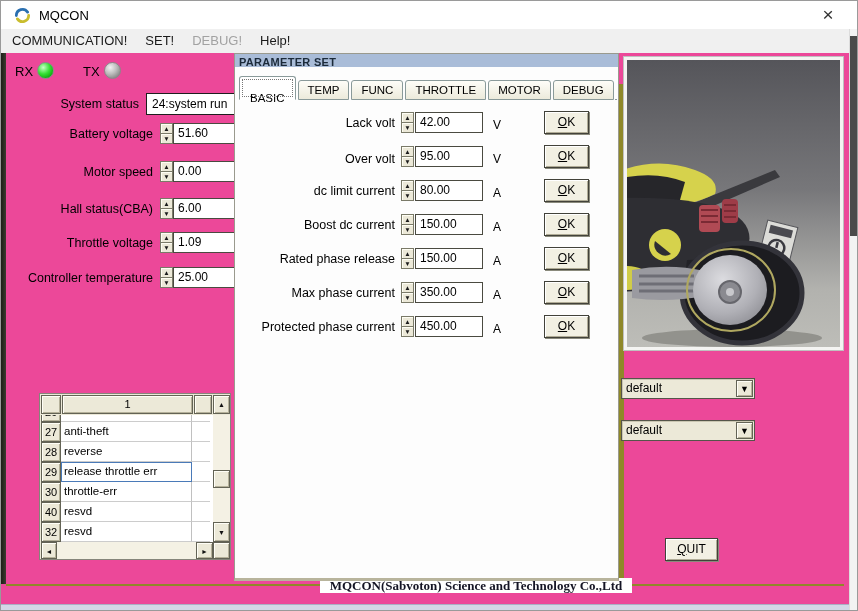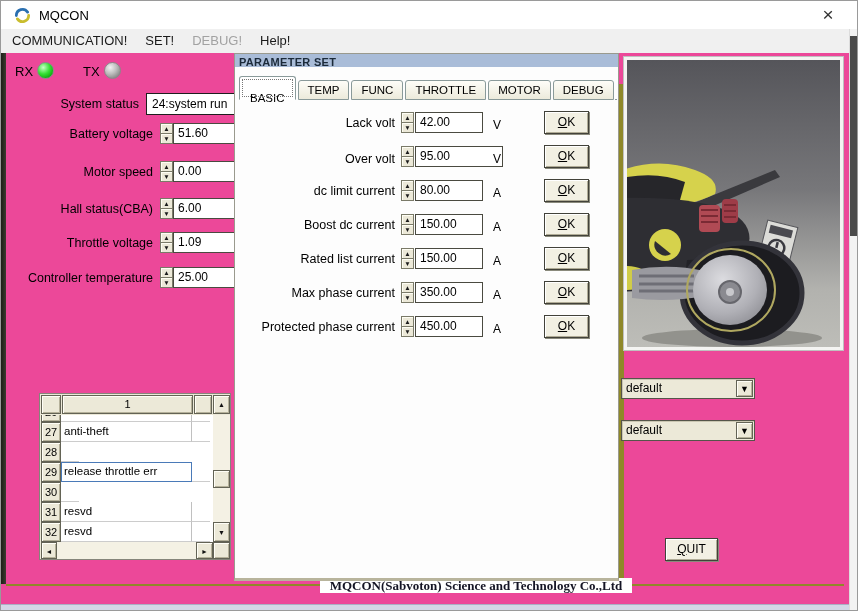--- a/index.html
+++ b/index.html
@@ -180,33 +180,35 @@
           <div class="gdata"></div>
           <div class="gpad"></div>
         </div>
         <div class="grow">
           <div class="gnum bevel">27</div>
           <div class="gdata">anti-theft</div>
           <div class="gpad"></div>
         </div>
         <div class="grow">
           <div class="gnum bevel">28</div>
+          <div class="gdata">reverse</div>
           <div class="gpad"></div>
         </div>
         <div class="grow">
           <div class="gnum bevel">29</div>
           <div class="gdata sel">release throttle err</div>
           <div class="gpad"></div>
         </div>
         <div class="grow">
           <div class="gnum bevel">30</div>
-          <div class="gpad"></div>
-        </div>
-        <div class="grow">
-          <div class="gnum bevel">31</div>
+          <div class="gdata">throttle-err</div>
+          <div class="gpad"></div>
+        </div>
+        <div class="grow">
+          <div class="gnum bevel">40</div>
           <div class="gdata">resvd</div>
           <div class="gpad"></div>
         </div>
         <div class="grow">
           <div class="gnum bevel">32</div>
           <div class="gdata">resvd</div>
           <div class="gpad"></div>
         </div>
       </div>
     <div class="vtrack">
@@ -295,40 +297,40 @@
           <span>▼</span>
         </div>
         <div class="inpt" style="left:180px;top:58px;width:68px;">42.00</div>
         <div class="p-unit" style="top:64px;">V</div>
         <div class="btn ok-btn" style="top:57px;"><u>O</u>K</div>
         <div class="p-label" style="top:88px;margin-top:10px;">Over volt</div>
         <div class="spin" style="left:166px;top:92px;">
           <span>▲</span>
           <span>▼</span>
         </div>
-        <div class="inpt" style="left:180px;top:92px;width:88px;">95.00</div>
+        <div class="inpt" style="left:180px;top:92px;width:68px;">95.00</div>
         <div class="p-unit" style="top:98px;">V</div>
         <div class="btn ok-btn" style="top:91px;"><u>O</u>K</div>
         <div class="p-label" style="top:130px;">dc limit current</div>
         <div class="spin" style="left:166px;top:126px;">
           <span>▲</span>
           <span>▼</span>
         </div>
         <div class="inpt" style="left:180px;top:126px;width:68px;">80.00</div>
         <div class="p-unit" style="top:132px;">A</div>
         <div class="btn ok-btn" style="top:125px;"><u>O</u>K</div>
         <div class="p-label" style="top:164px;">Boost dc current</div>
         <div class="spin" style="left:166px;top:160px;">
           <span>▲</span>
           <span>▼</span>
         </div>
         <div class="inpt" style="left:180px;top:160px;width:68px;">150.00</div>
         <div class="p-unit" style="top:166px;">A</div>
         <div class="btn ok-btn" style="top:159px;"><u>O</u>K</div>
-        <div class="p-label" style="top:198px;">Rated list current</div>
+        <div class="p-label" style="top:198px;">Rated phase release</div>
         <div class="spin" style="left:166px;top:194px;">
           <span>▲</span>
           <span>▼</span>
         </div>
         <div class="inpt" style="left:180px;top:194px;width:68px;">150.00</div>
         <div class="p-unit" style="top:200px;">A</div>
         <div class="btn ok-btn" style="top:193px;"><u>O</u>K</div>
         <div class="p-label" style="top:232px;">Max phase current</div>
         <div class="spin" style="left:166px;top:228px;">
           <span>▲</span>

